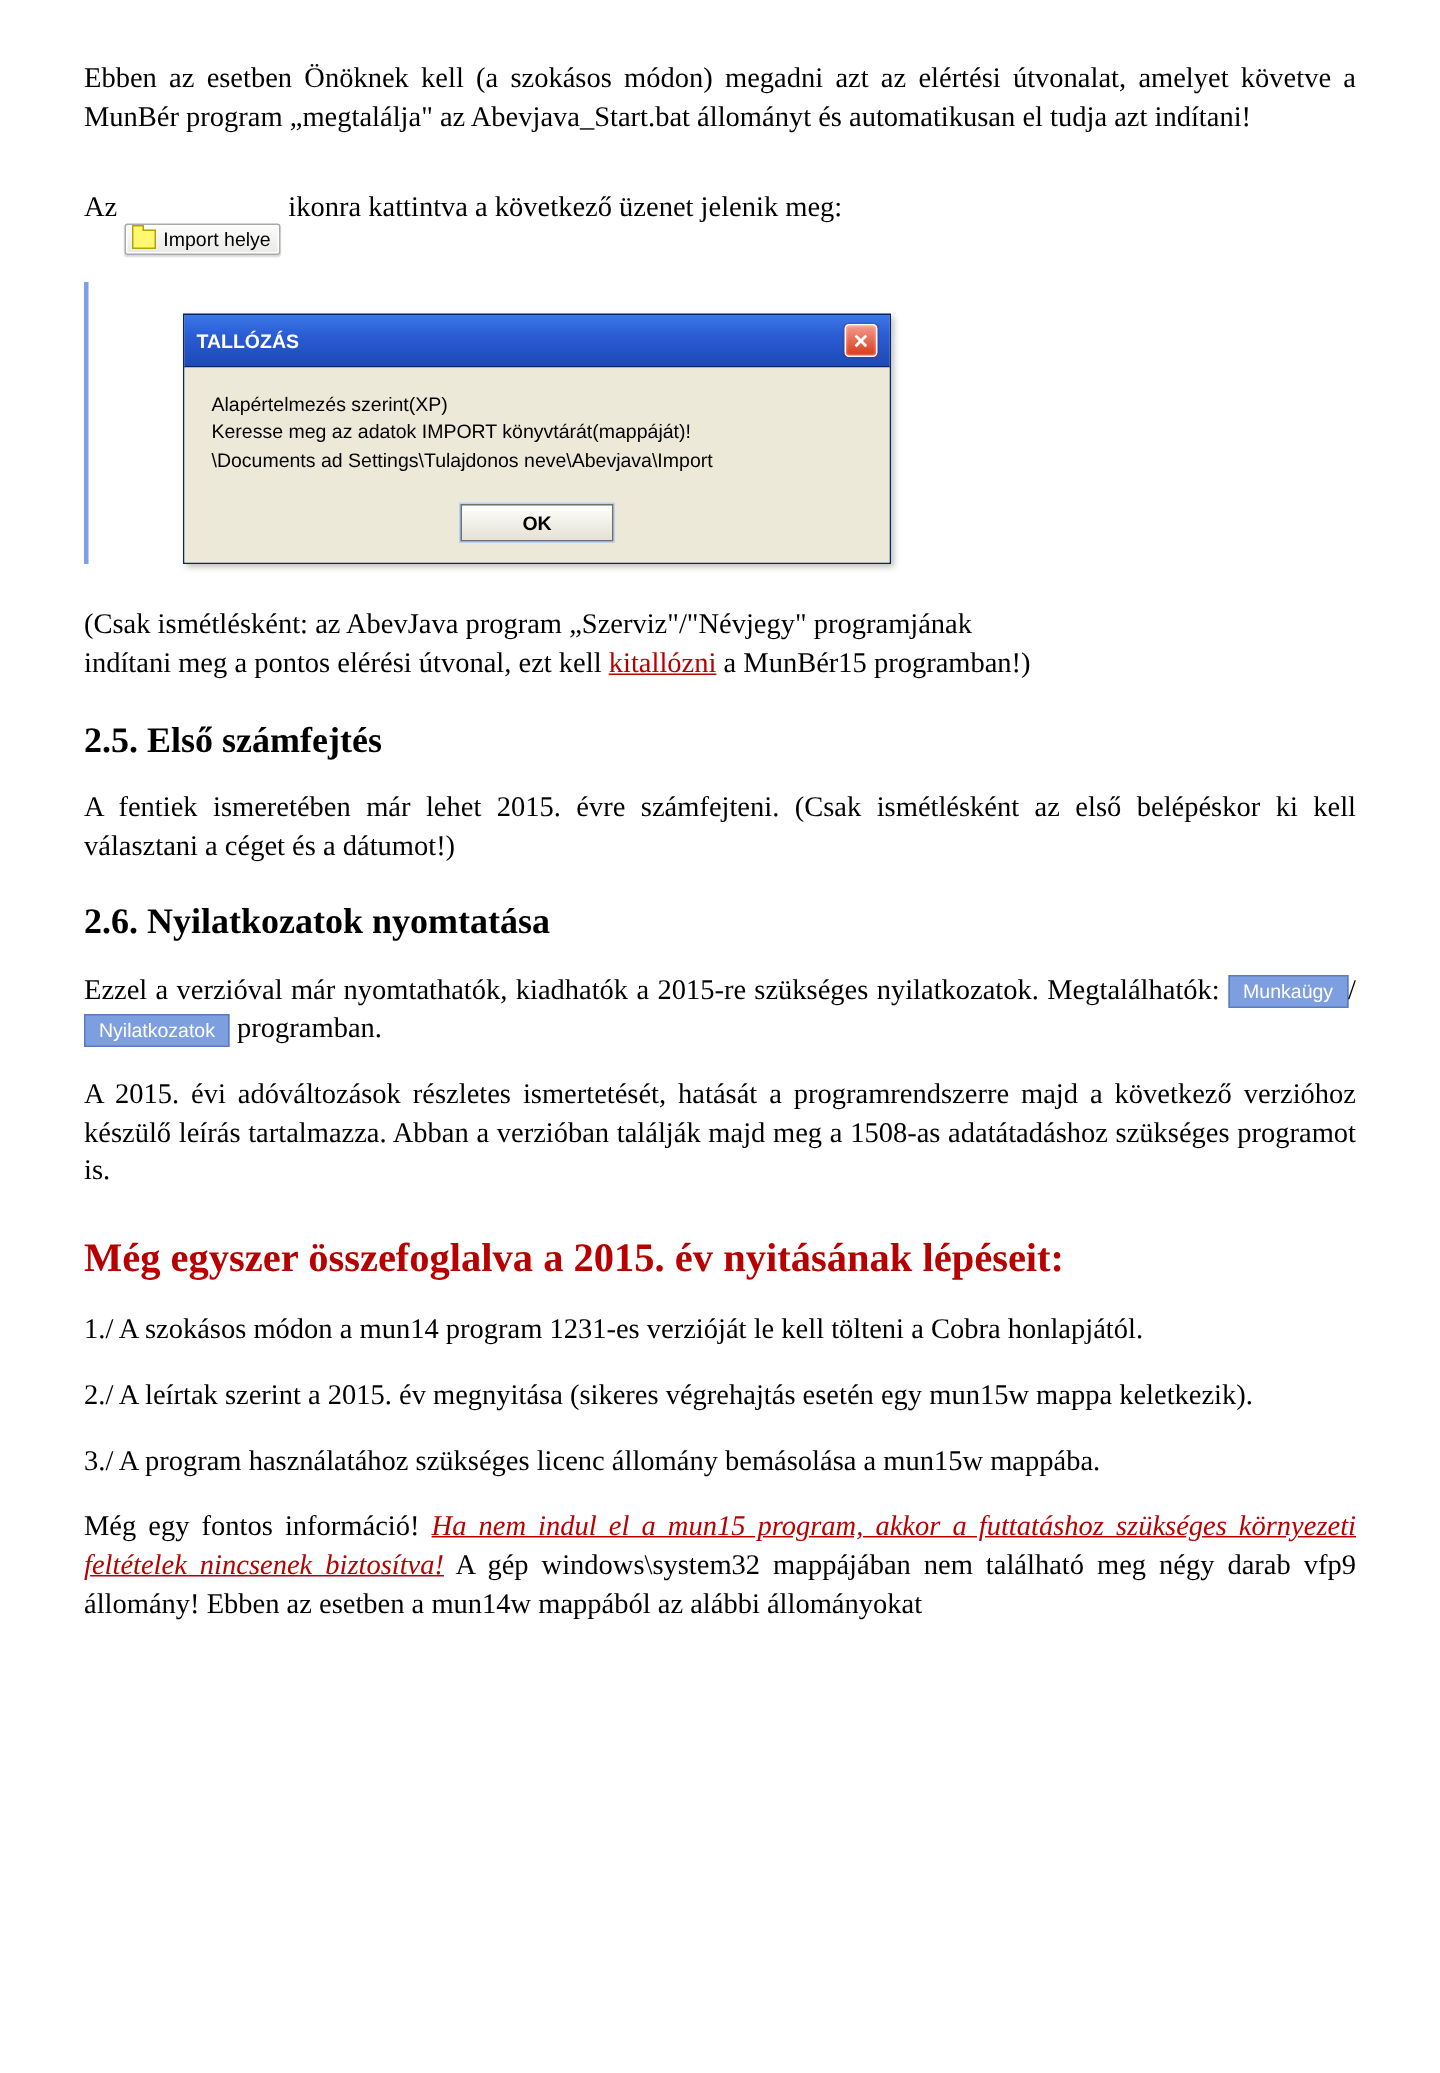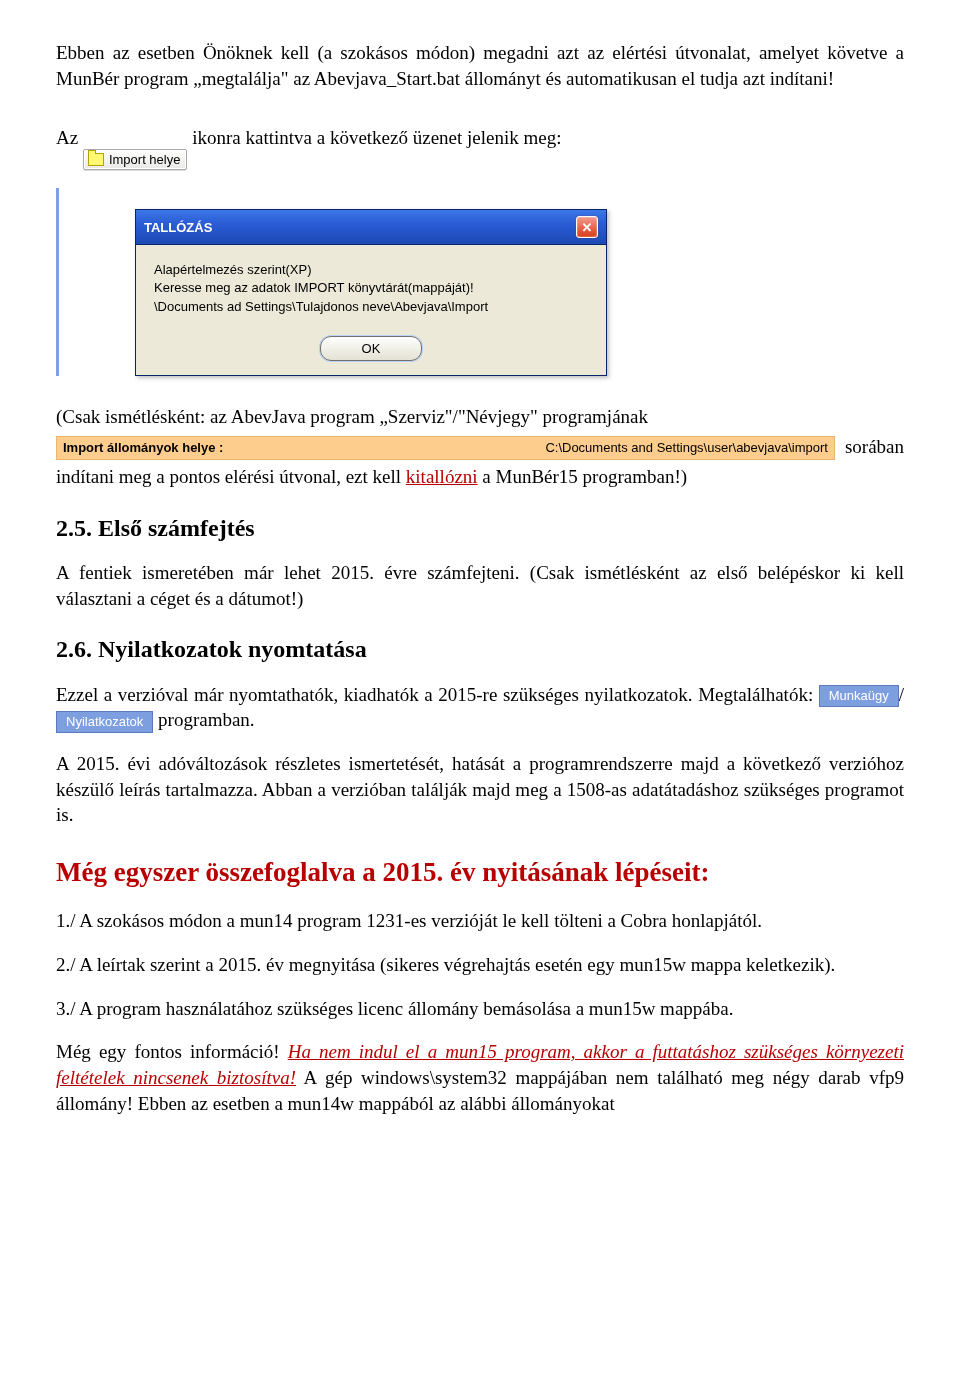--- a/index.html
+++ b/index.html
@@ -53,21 +53,21 @@
     width: 470px;
     margin: 18px 0 28px 60px;
     font-family: Tahoma, Arial, sans-serif;
     font-size: 13px;
     box-shadow: 2px 2px 4px rgba(0,0,0,0.25);
     border: 1px solid #0a246a;
     background: #ece9d8;
   }
   .xp-edge {
     border-left: 3px solid #7da0e6;
-    padding: 3px 0 0 16px;
+    padding: 3px 0 0 3px;
   }
   .xp-titlebar {
     background: linear-gradient(#3b78e7, #2a5cd6 40%, #1d49b4);
     color: #fff;
     font-weight: bold;
     padding: 6px 8px;
     display: flex;
     align-items: center;
     justify-content: space-between;
     border-bottom: 1px solid #0a246a;
@@ -95,24 +95,25 @@
     text-align: center;
     padding: 4px 0 14px 0;
     background: #ece9d8;
   }
   .xp-ok {
     display: inline-block;
     min-width: 76px;
     padding: 3px 12px;
     background: linear-gradient(#fefefe, #e4e2d4);
     border: 1px solid #707070;
-    border-radius: 11px;
+    border-radius: 0;
     box-shadow: 0 0 0 1px #b7d3f8;
     font-family: Tahoma, Arial, sans-serif;
     font-size: 13px;
+    font-weight: bold;
   }
   
   .orange-bar {
     background: #fdcd8d;
     font-family: Tahoma, Arial, sans-serif;
     font-size: 13px;
     padding: 3px 6px;
     margin: 6px 0 4px 0;
     display: flex;
     justify-content: space-between;
@@ -165,27 +166,20 @@
   <div class="xp-buttons">
     <span class="xp-ok">OK</span>
   </div>
 </div>
 </div>
 
 <div class="justify">
   <div style="display:flex; justify-content:space-between; align-items:flex-end;">
     <span style="flex:1;">(Csak ismétlésként: az AbevJava program „Szerviz"/"Névjegy" programjának</span>
   </div>
-  <div style="display:flex; align-items:center; gap:10px;">
-    <div class="orange-bar">
-      <span class="ob-label">Import állományok helye :</span>
-      <span>C:\Documents and Settings\user\abevjava\import</span>
-    </div>
-    <span>sorában</span>
-  </div>
   <div>
     <span>indítani meg a pontos elérési útvonal, ezt kell </span><span class="red-under">kitallózni</span><span> a MunBér15 programban!)</span>
   </div>
 </div>
 
 <div class="h-section">2.5. Első számfejtés</div>
 
 <p class="justify">A fentiek ismeretében már lehet 2015. évre számfejteni. (Csak ismétlésként az első belépéskor ki kell választani a céget és a dátumot!)</p>
 
 <div class="h-section">2.6. Nyilatkozatok nyomtatása</div>

